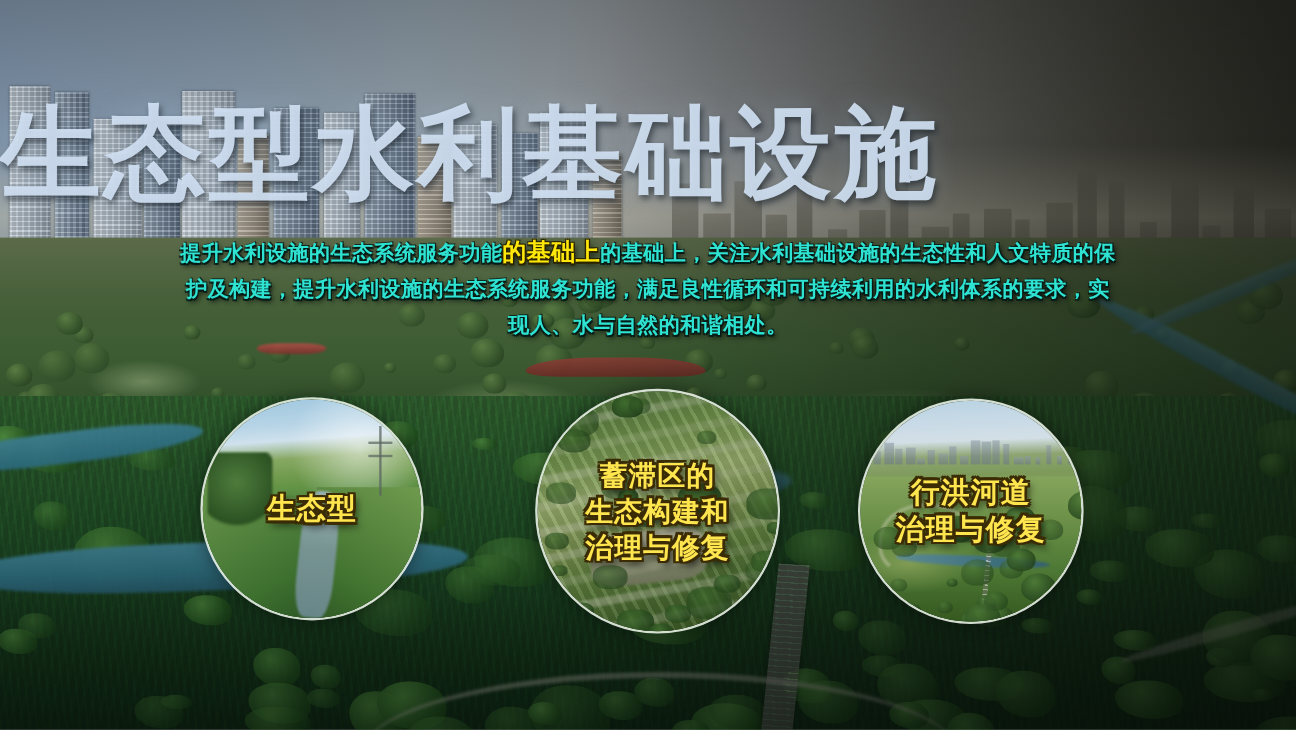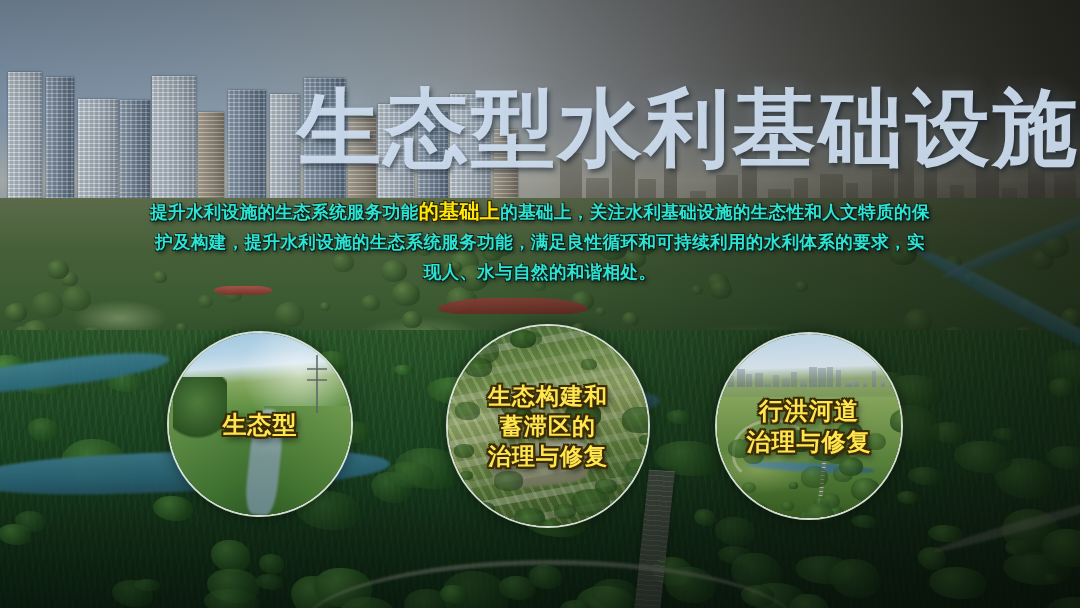--- a/index.html
+++ b/index.html
@@ -184,21 +184,21 @@
   .tone-top {
     position:absolute; inset:0;
     background:linear-gradient(180deg, rgba(0,0,0,.18) 0%, rgba(0,0,0,0) 18%);
   }
 
   
   .content { position:absolute; inset:0; }
 
   .headline {
     position:absolute; left:0; top:86px; width:1080px;
-    text-align:right;
+    text-align:left;
     font-size:84px; line-height:1;
     font-weight:700;
     letter-spacing:3px;
     color:rgba(208,224,242,.93);
     text-shadow:
       2px 3px 5px rgba(12,20,28,.55),
       0 0 22px rgba(170,200,230,.28);
     white-space:nowrap;
   }
 
@@ -654,22 +654,22 @@
           <span class="hedge" style="left: 117px; top: 77px; width: 36px; height: 25px; opacity: 0.87;"></span>
           <span class="hedge" style="left: 67px; top: 82px; width: 17px; height: 12px; opacity: 0.9;"></span>
           <span class="hedge" style="left: 17px; top: 32px; width: 27px; height: 19px; opacity: 0.69;"></span>
           <span class="hedge" style="left: 79px; top: 100px; width: 19px; height: 13px; opacity: 0.62;"></span>
           <span class="hedge" style="left: 12px; top: 145px; width: 13px; height: 9px; opacity: 0.68;"></span>
           <span class="hedge" style="left: 176px; top: 21px; width: 26px; height: 18px; opacity: 0.65;"></span>
           <span class="hedge" style="left: 76px; top: 6px; width: 18px; height: 13px; opacity: 0.51;"></span>
           <span class="hedge" style="left: 167px; top: 6px; width: 31px; height: 22px; opacity: 0.72;"></span>
         </div>
       <div class="cap">
+        <span class="ln">蓄滞区的</span>
         <span class="ln">生态构建和</span>
-        <span class="ln">蓄滞区的</span>
         <span class="ln">治理与修复</span>
       </div>
     </div>
 
     <div class="circle" id="c3">
       <div class="photo ph3" id="ph3">
         <div class="city" id="ph3city">
             <i style="left: 0px; width: 6px; height: 11px;"></i>
             <i style="left: 9px; width: 8px; height: 18px;"></i>
             <i style="left: 18px; width: 6px; height: 13px;"></i>

